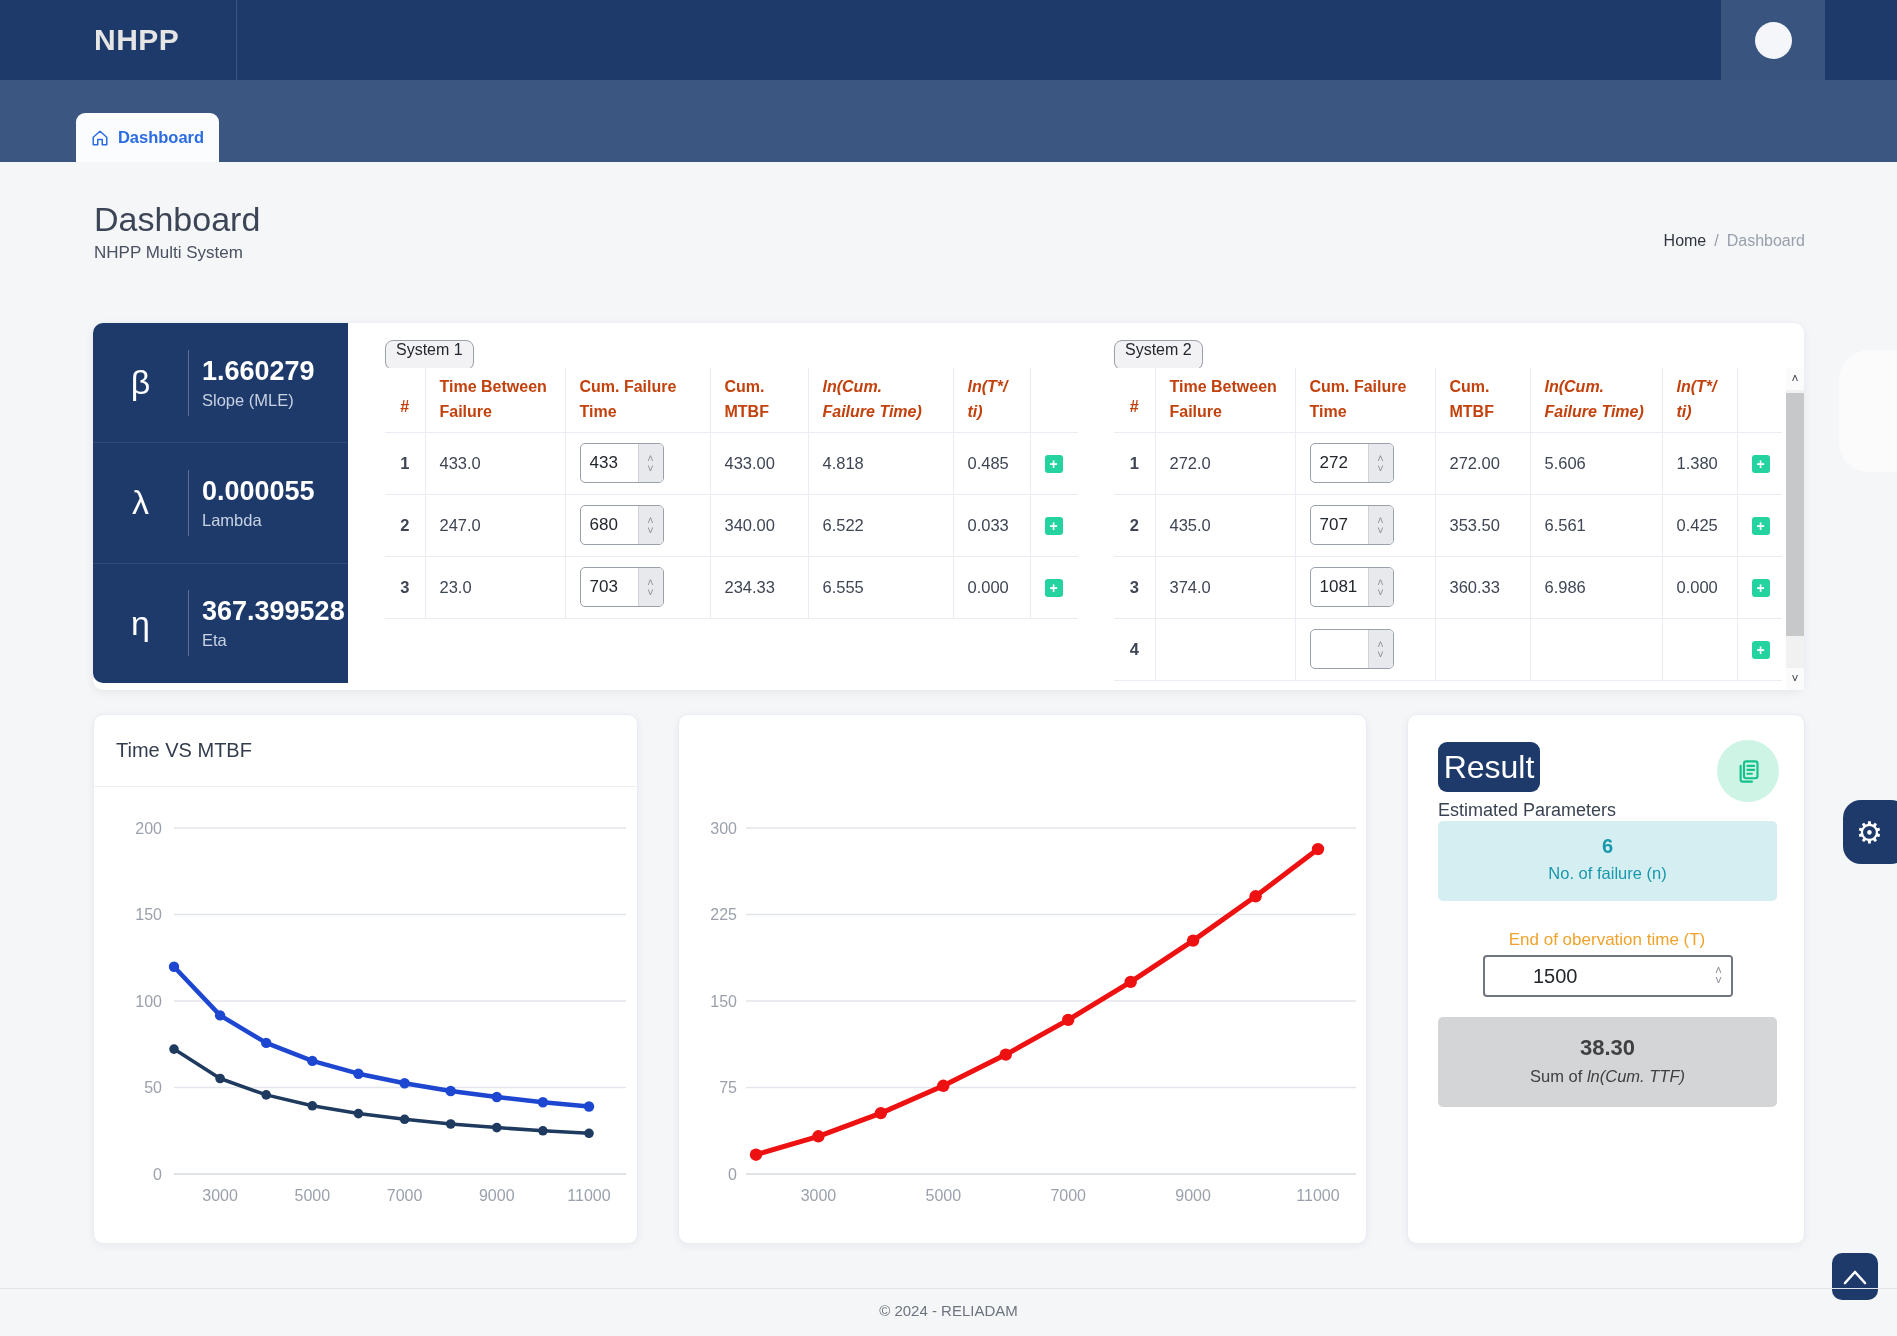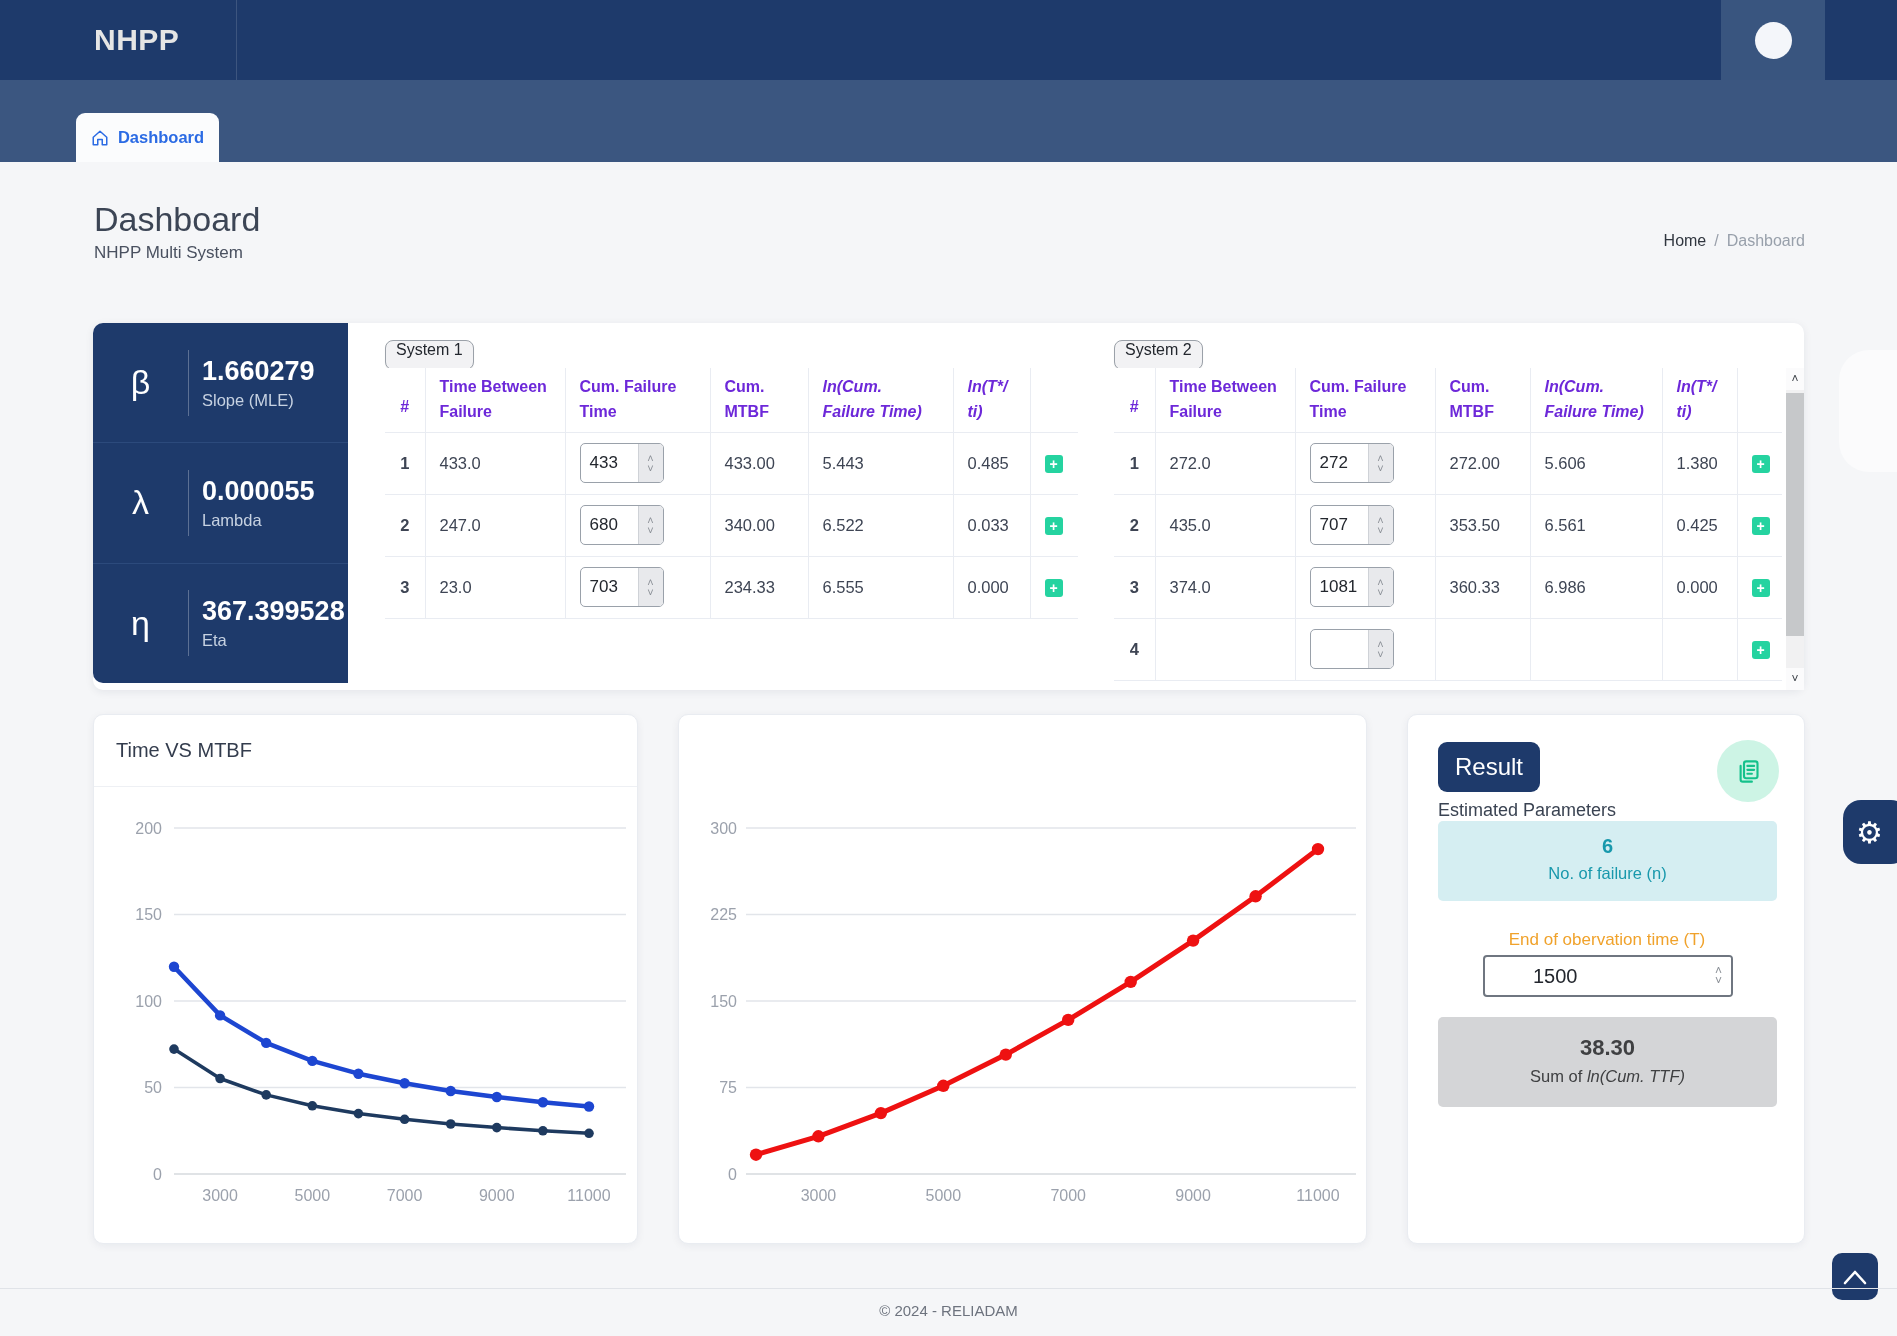--- a/index.html
+++ b/index.html
@@ -45,21 +45,21 @@
   .sys2 { left:1021px; width:690px; }
   .sel { position:absolute; top:17px; left:0; height:30px; display:inline-flex; align-items:center; gap:10px;
          padding:0 10px; background:#f2f2f4; border:1px solid #9ba1a9; border-radius:8px;
          font-size:16px; color:#23272e; cursor:pointer; box-shadow:0 1px 1px rgba(0,0,0,.08);flex-direction:column; }
   .sel .chev { font-size:11px; color:#333; }
   table.grid { border-collapse:collapse; table-layout:fixed; background:#fff; }
   .tblwrap1 { position:absolute; top:45px; left:0; right:0; }
   .tblwrap2 { position:absolute; top:45px; left:0; right:20px; overflow:hidden; height:322px; }
   table.grid th, table.grid td { border-right:1px solid #e9ecf2; border-bottom:1px solid #e9ecf2;
          font-size:16.5px; color:#3e4554; padding:0 0 0 14px; text-align:left; background:#fff; }
-  table.grid th { height:64px; font-weight:bold; color:#6d28d9; vertical-align:middle; line-height:1.55; font-size:16px; }
+  table.grid th { height:64px; font-weight:bold; color:#c2410c; vertical-align:middle; line-height:1.55; font-size:16px; }
   table.grid th.idx { text-align:center; vertical-align:bottom; padding:0 0 12px 0; }
   table.grid td { height:62px; }
   table.grid td.idx { text-align:center; font-weight:bold; padding:0; }
   table.grid th:last-child, table.grid td:last-child { border-right:none; }
   table.grid th.it { font-style:italic; }
   .numbox { display:inline-flex; width:84px; height:40px; border:1.5px solid #9aa1aa; border-radius:5px;
             overflow:hidden; background:#fff; vertical-align:middle; cursor:text; }
   .numval { flex:1; font-size:17px; color:#23272e; line-height:37px; padding-left:9px; }
   .spin { width:25px; background:#e8e9ec; border-left:1px solid #cfd2d7; display:flex; flex-direction:column;
           align-items:center; justify-content:center; color:#8b9097; font-size:11px; line-height:10px; cursor:pointer; }
@@ -78,21 +78,21 @@
   .card { position:absolute; top:714px; height:530px; background:#fff; border:1px solid #e9ecf1;
           border-radius:10px; box-shadow:0 2px 8px rgba(25,40,70,.06); }
   .chart-left { left:93px; width:545px; }
   .chart-mid { left:678px; width:689px; }
   .card .chead { height:72px; border-bottom:1px solid #eef0f4; display:flex; align-items:center;
                  padding-left:22px; font-size:20px; color:#333c4d; }
   .card svg.plot { position:absolute; left:0; top:72px; }
 
   .result { left:1407px; width:398px; }
   .result-btn { position:absolute; left:30px; top:27px; width:102px; height:50px; background:#1e3a6b;
-                border:none; border-radius:9px; color:#fff; font-size:24px; font-family:"Liberation Sans",sans-serif; cursor:pointer; }
+                border:none; border-radius:9px; color:#fff; font-size:32px; font-family:"Liberation Sans",sans-serif; cursor:pointer; }
   .mint { position:absolute; left:309px; top:25px; width:62px; height:62px; border-radius:50%;
           background:#cdf4e5; display:flex; align-items:center; justify-content:center; cursor:pointer; }
   .est-label { position:absolute; left:30px; top:85px; font-size:18px; color:#3a4352; }
   .cyan-box { position:absolute; left:30px; top:106px; width:339px; height:80px; background:#d5eef2;
               border-radius:5px; text-align:center; padding-top:14px; }
   .cyan-box .v { font-size:20px; font-weight:bold; color:#1898ac; }
   .cyan-box .l { font-size:16.5px; color:#1898ac; margin-top:6px; }
   .t-label { position:absolute; left:0; top:215px; width:398px; text-align:center; font-size:17px; color:#f0a22b; }
   .t-input { position:absolute; left:75px; top:240px; width:250px; height:42px; border:2px solid #6f7680;
              border-radius:4px; background:#fff; display:flex; overflow:hidden; cursor:text; }
@@ -200,21 +200,21 @@
                 <td class="idx">1</td>
                 <td>433.0</td>
                 <td><span class="numbox">
                     <span class="numval">433</span>
                     <span class="spin">
                       <span>˄</span>
                       <span>˅</span>
                     </span>
                   </span></td>
                 <td>433.00</td>
-                <td>5.443</td>
+                <td>4.818</td>
                 <td>0.485</td>
                 <td class="pluscell"><span class="plus">+</span></td>
               </tr>
               <tr>
                 <td class="idx">2</td>
                 <td>247.0</td>
                 <td><span class="numbox">
                     <span class="numval">680</span>
                     <span class="spin">
                       <span>˄</span>

